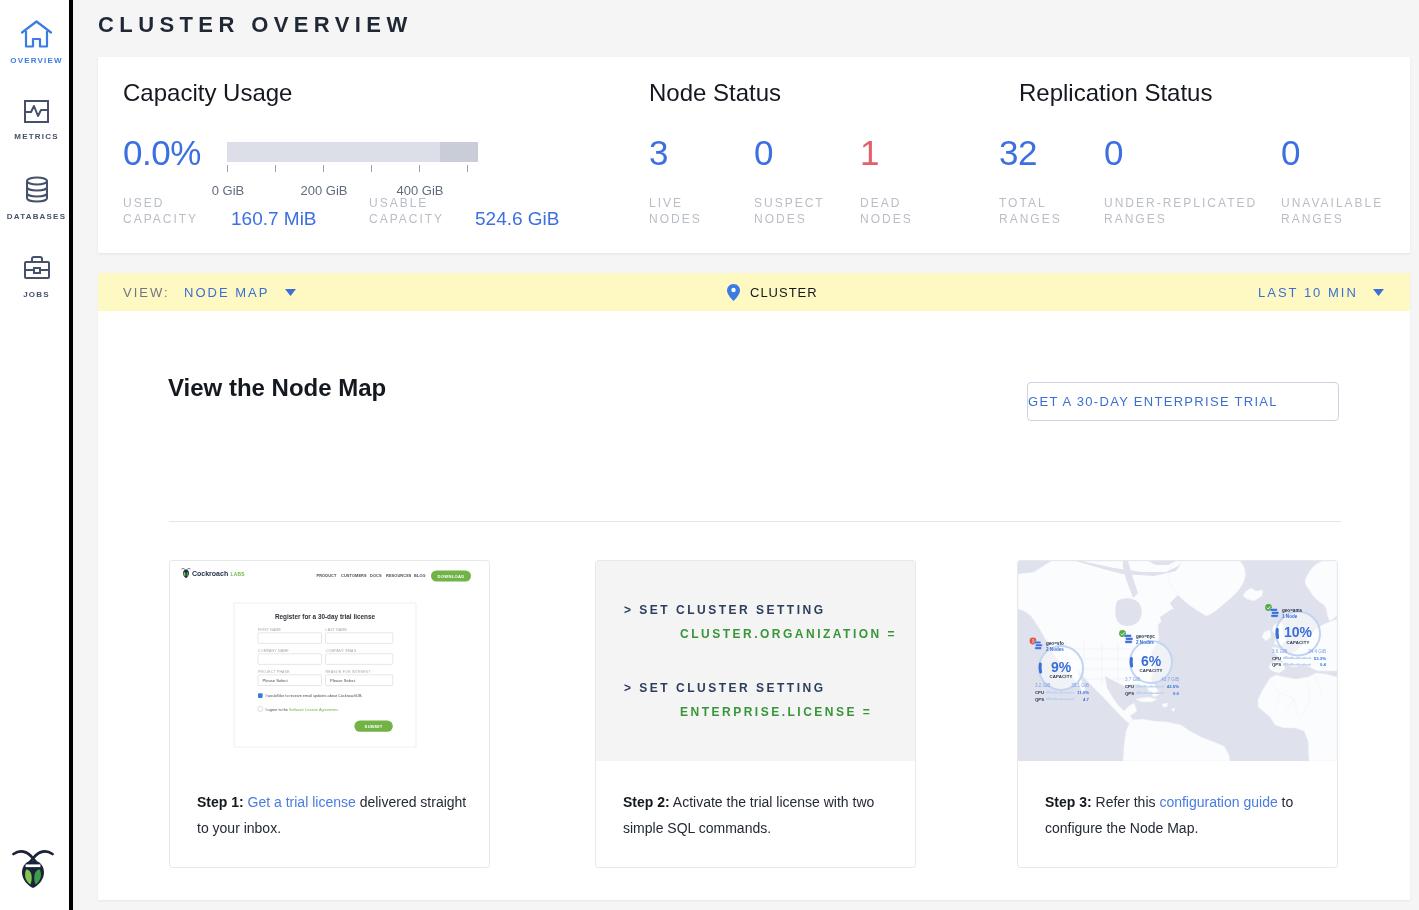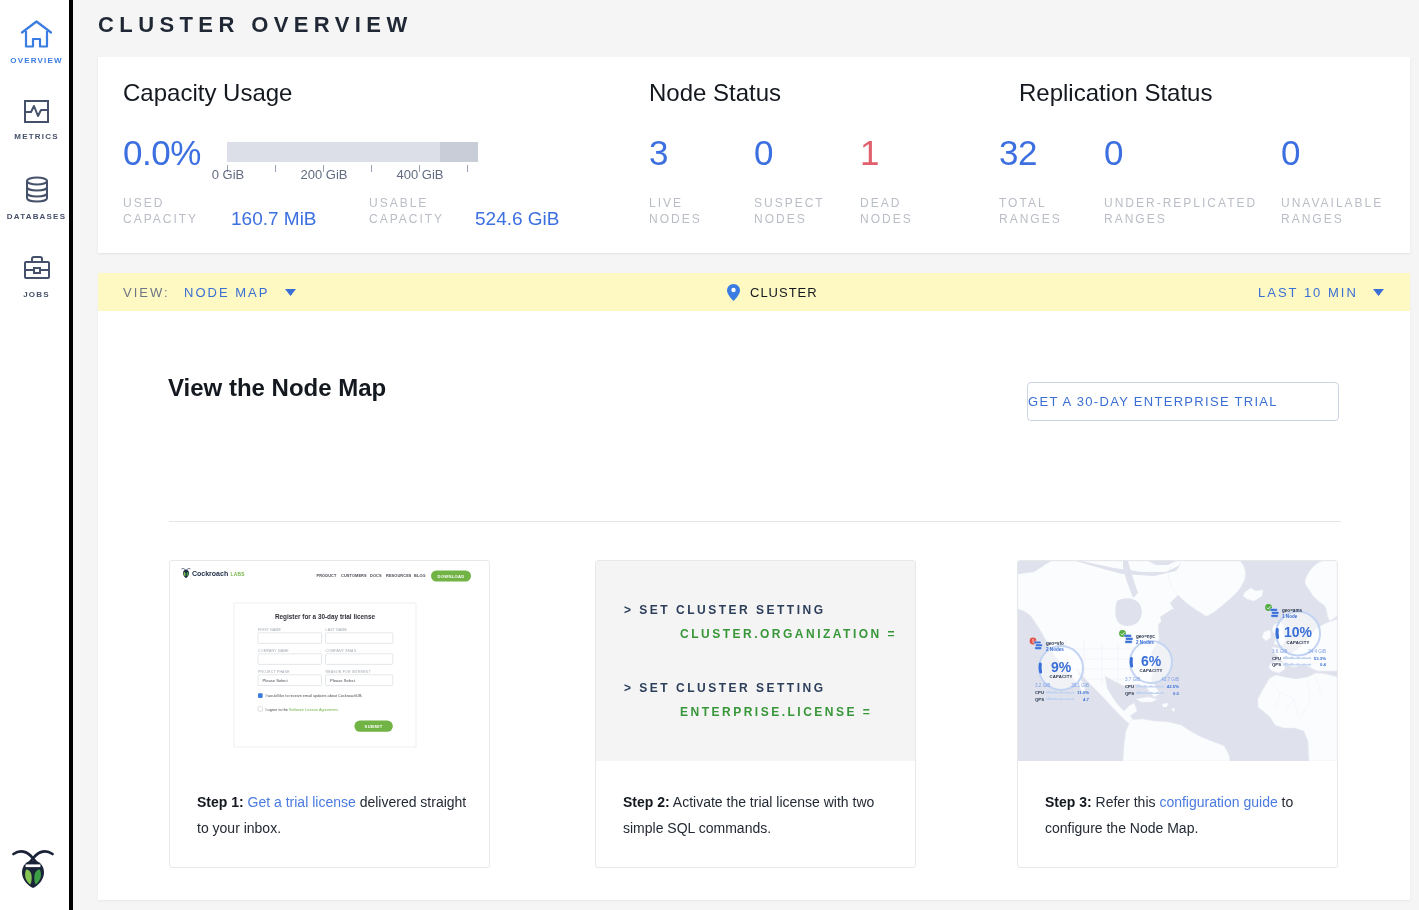--- a/index.html
+++ b/index.html
@@ -21,21 +21,21 @@
 .sechead { position:absolute; font-size:24px; font-weight:500; color:#14181f; }
 .bignum { position:absolute; font-size:35px; line-height:35px; letter-spacing:-0.5px; color:#3c6fe0; }
 .bignum.red { color:#e0606d; }
 .smalllabel { position:absolute; font-size:12px; letter-spacing:2px; color:#b9bdc5; line-height:15.5px; }
 .blueval { position:absolute; font-size:19px; color:#3c6fe0; }
 
 
 #capbar { position:absolute; left:129px; top:85px; width:251px; height:20px; background:#dcdfe7; }
 #capbar .dark { position:absolute; right:0; top:0; width:38px; height:20px; background:#c9cdd8; }
 .tick { position:absolute; top:108px; width:1px; height:7px; background:#9aa1b1; }
-.ticklabel { position:absolute; top:110px; width:80px; text-align:center; font-size:13px; color:#626c80; }
+.ticklabel { position:absolute; top:126px; width:80px; text-align:center; font-size:13px; color:#626c80; }
 
 
 #viewbar { position:absolute; left:98px; top:273px; width:1312px; height:38px; background:#fef9c3; border-bottom:1px solid #e2e3e6; box-sizing:content-box; box-shadow:0 1px 2px rgba(0,0,0,0.05); }
 #viewbar .lbl { position:absolute; top:12px; font-size:13px; letter-spacing:2px; }
 
 
 #panel { position:absolute; left:98px; top:311px; width:1312px; height:589px; background:#fff; box-shadow:0 1px 2px rgba(0,0,0,0.06); }
 #panel h2 { position:absolute; left:70px; top:63px; font-size:24px; font-weight:bold; color:#14181f; }
 #panel .para { position:absolute; left:70px; top:110px; width:460px; font-size:14px; line-height:26px; color:#242a35; }
 a.lnk { color:#4a7be0; text-decoration:none; }

